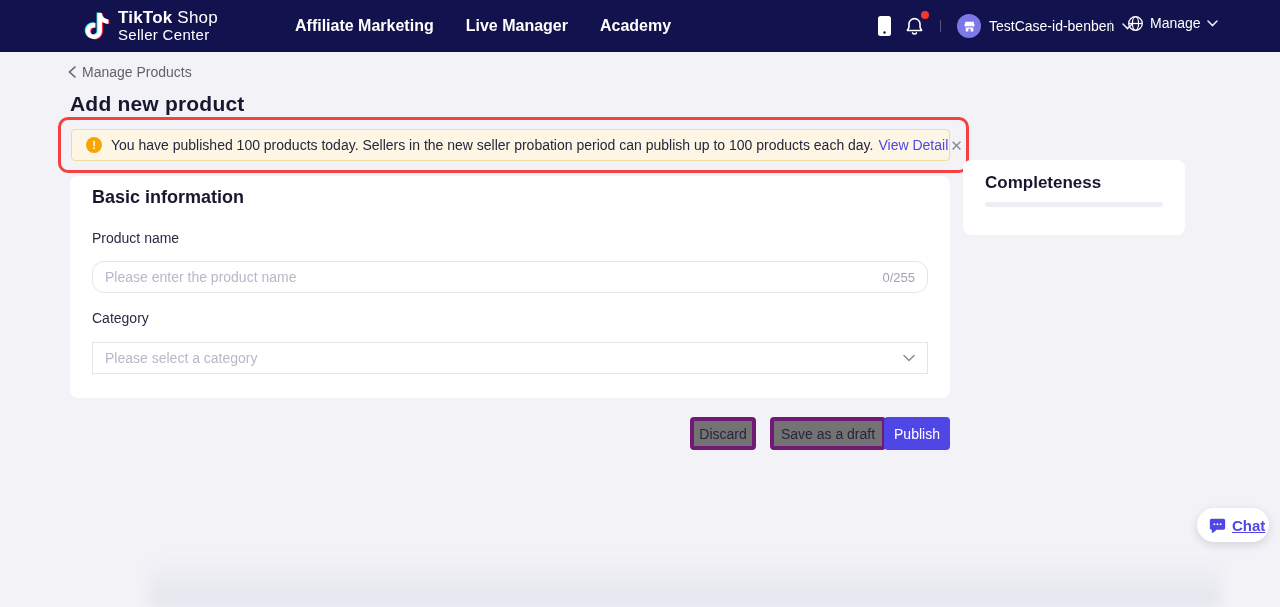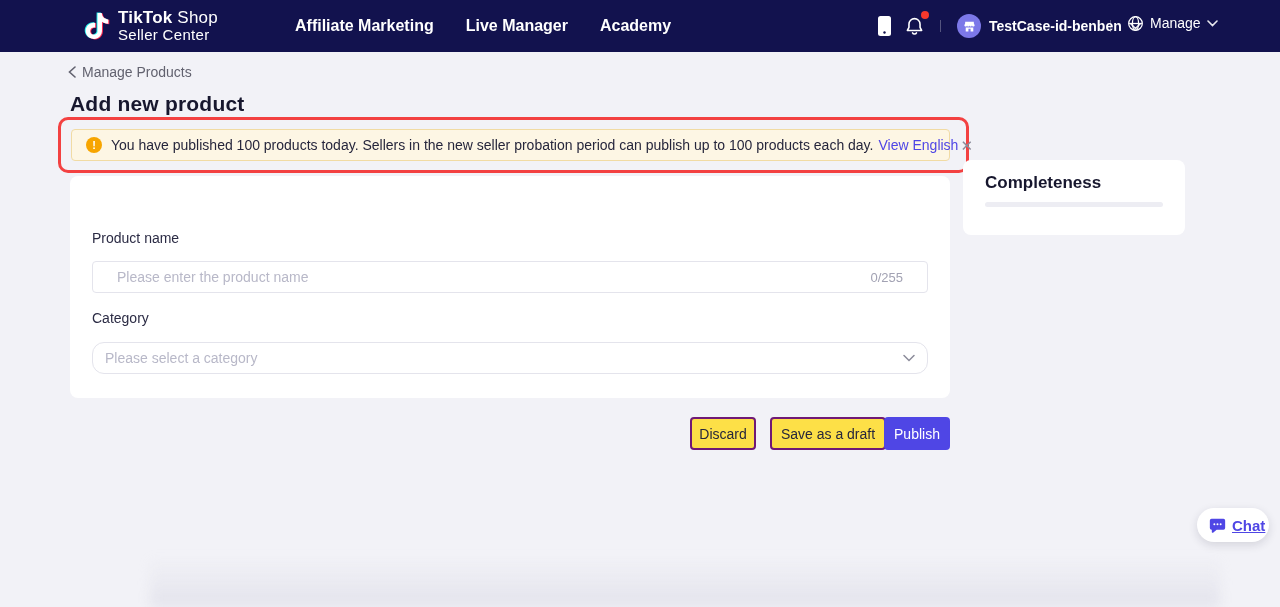--- a/index.html
+++ b/index.html
@@ -17,21 +17,21 @@
   .logo-line1 span.light { font-weight:300; }
   .logo-line2 { font-size:15px; font-weight:300; letter-spacing:.3px; }
   .nav { position:absolute; left:295px; top:0; height:52px; display:flex; align-items:center; gap:32px; }
   .nav-item { color:#fff; font-size:16px; font-weight:600; cursor:pointer; white-space:nowrap; }
   .icon-btn { width:24px; height:24px; display:flex; align-items:center; justify-content:center; color:#fff; cursor:pointer; position:relative; }
   .phone-box { position:absolute; left:872px; top:14px; }
   .bell-box { position:absolute; left:902px; top:14px; }
   .badge-dot { position:absolute; top:-3px; right:-3px; width:8px; height:8px; border-radius:50%; background:#f5382c; }
   .vdiv { position:absolute; top:20px; width:1px; height:12px; background:rgba(255,255,255,.28); }
   .vdiv1 { left:940px; } .vdiv2 { left:1110px; }
-  .account { position:absolute; left:957px; top:14px; display:flex; align-items:center; gap:8px; cursor:pointer;font-weight:bold; }
+  .account { position:absolute; left:957px; top:14px; display:flex; align-items:center; gap:8px; cursor:pointer; }
   .avatar { width:24px; height:24px; border-radius:50%; background:#7c78e8; display:flex; align-items:center; justify-content:center; color:#fff; }
   .account-name { color:#fff; font-size:14px; }
   .chev { color:#fff; opacity:.9; display:flex; align-items:center; }
   .lang { position:absolute; left:1126px; top:14px; display:flex; align-items:center; gap:6px; cursor:pointer; color:#fff; }
   .lang-label { font-size:14px; }
 
   
   .breadcrumb { position:absolute; left:68px; top:64px; display:flex; align-items:center; gap:6px; color:#62626f; font-size:14px; cursor:pointer; }
   .page-title { position:absolute; left:70px; top:92px; font-size:21px; font-weight:700; color:#17172e; letter-spacing:.2px; }
 
@@ -42,37 +42,37 @@
   .alert-msg { margin-left:9px; font-size:14px; color:#26263c; white-space:nowrap; }
   .alert-link { margin-left:5px; font-size:14px; color:#4f46e5; font-weight:500; cursor:pointer; white-space:nowrap; }
   .alert-close { margin-left:auto; color:#8b8b9a; font-size:15px; line-height:1; cursor:pointer; padding:2px; }
 
   
   .card { background:#fff; border-radius:8px; }
   .main-card { position:absolute; left:70px; top:176px; width:880px; height:222px; }
   .section-title { position:absolute; left:22px; top:11px; font-size:18px; font-weight:700; color:#17172e; }
   .field-label { position:absolute; left:22px; font-size:14px; font-weight:500; color:#2b2b44; }
   .lbl-name { top:54px; } .lbl-cat { top:134px; }
-  .text-input { position:absolute; left:22px; top:85px; width:836px; height:32px; border:1px solid #e4e4ec; border-radius:4px; background:#fff; display:flex; align-items:center; padding:0 24px; }
+  .text-input { position:absolute; left:22px; top:85px; width:836px; height:32px; border:1px solid #e4e4ec; border-radius:12px; background:#fff; display:flex; align-items:center; padding:0 12px; }
   .text-input input { border:none; outline:none; flex:1; font-size:14px; font-family:"Liberation Sans", sans-serif; color:#26263c; background:transparent; }
   .text-input input::placeholder { color:#b8b8c8; }
   .counter { font-size:13px; color:#a2a2b3; margin-left:20px; }
-  .select-box { position:absolute; left:22px; top:166px; width:836px; height:32px; border:1px solid #e4e4ec; border-radius:12px; background:#fff; display:flex; align-items:center; padding:0 12px; cursor:pointer; }
+  .select-box { position:absolute; left:22px; top:166px; width:836px; height:32px; border:1px solid #e4e4ec; border-radius:0; background:#fff; display:flex; align-items:center; padding:0 12px; cursor:pointer; }
   .select-placeholder { flex:1; font-size:14px; color:#b8b8c8; }
   .select-chev { color:#8b8b9a; display:flex; align-items:center; }
 
   
   .comp-card { position:absolute; left:963px; top:160px; width:222px; height:75px; }
   .comp-title { position:absolute; left:22px; top:13px; font-size:17px; font-weight:700; color:#17172e; }
   .progress-track { position:absolute; left:22px; top:42px; width:178px; height:5px; border-radius:3px; background:#ededf3; overflow:hidden; }
   .progress-fill { height:100%; background:#4f46e5; border-radius:3px; }
 
   
   .btn { position:absolute; top:417px; height:33px; border-radius:4px; font-size:14px; font-weight:500; font-family:"Liberation Sans", sans-serif; display:flex; align-items:center; justify-content:center; cursor:pointer; }
-  .btn-secondary { background:#fde047; border:2px solid #701a75; color:#26263c; }
+  .btn-secondary { background:#737373; border:4px solid #701a75; color:#26263c; }
   .btn-discard { left:690px; width:66px; }
   .btn-draft { left:770px; width:116px; }
   .btn-publish { left:884px; width:66px; background:#4f46e5; border:none; color:#fff; }
 
   
   .chat-pill { position:absolute; left:1197px; top:508px; height:34px; width:72px; background:#fff; border-radius:17px; box-shadow:0 3px 10px rgba(30,30,60,.14); display:flex; align-items:center; padding:0 12px; gap:6px; cursor:pointer; }
   .chat-icon { color:#4f46e5; display:flex; align-items:center; }
   .chat-label { color:#4f46e5; font-size:15px; font-weight:600;text-decoration:underline; }
 
   
@@ -154,26 +154,27 @@
       <path d="M7 1L1.5 6L7 11"></path>
     </svg>
   <span>Manage Products</span>
 </div>
 <div class="page-title">Add new product</div>
 
 <div class="highlight-ring">
   <div class="alert">
     <span class="warn-icon">!</span>
     <span class="alert-msg">You have published 100 products today. Sellers in the new seller probation period can publish up to 100 products each day.</span>
-    <span class="alert-link">View English</span>
+    <span class="alert-link">View Detail</span>
     <span class="alert-close">✕</span>
   </div>
 </div>
 
 <div class="card main-card">
+  <div class="section-title">Basic information</div>
 
   <div class="field-label lbl-name">Product name</div>
   <div class="text-input">
     <input type="text" placeholder="Please enter the product name" style="">
     <span class="counter">0/255</span>
   </div>
 
   <div class="field-label lbl-cat">Category</div>
   <div class="select-box">
     <span class="select-placeholder">Please select a category</span>

